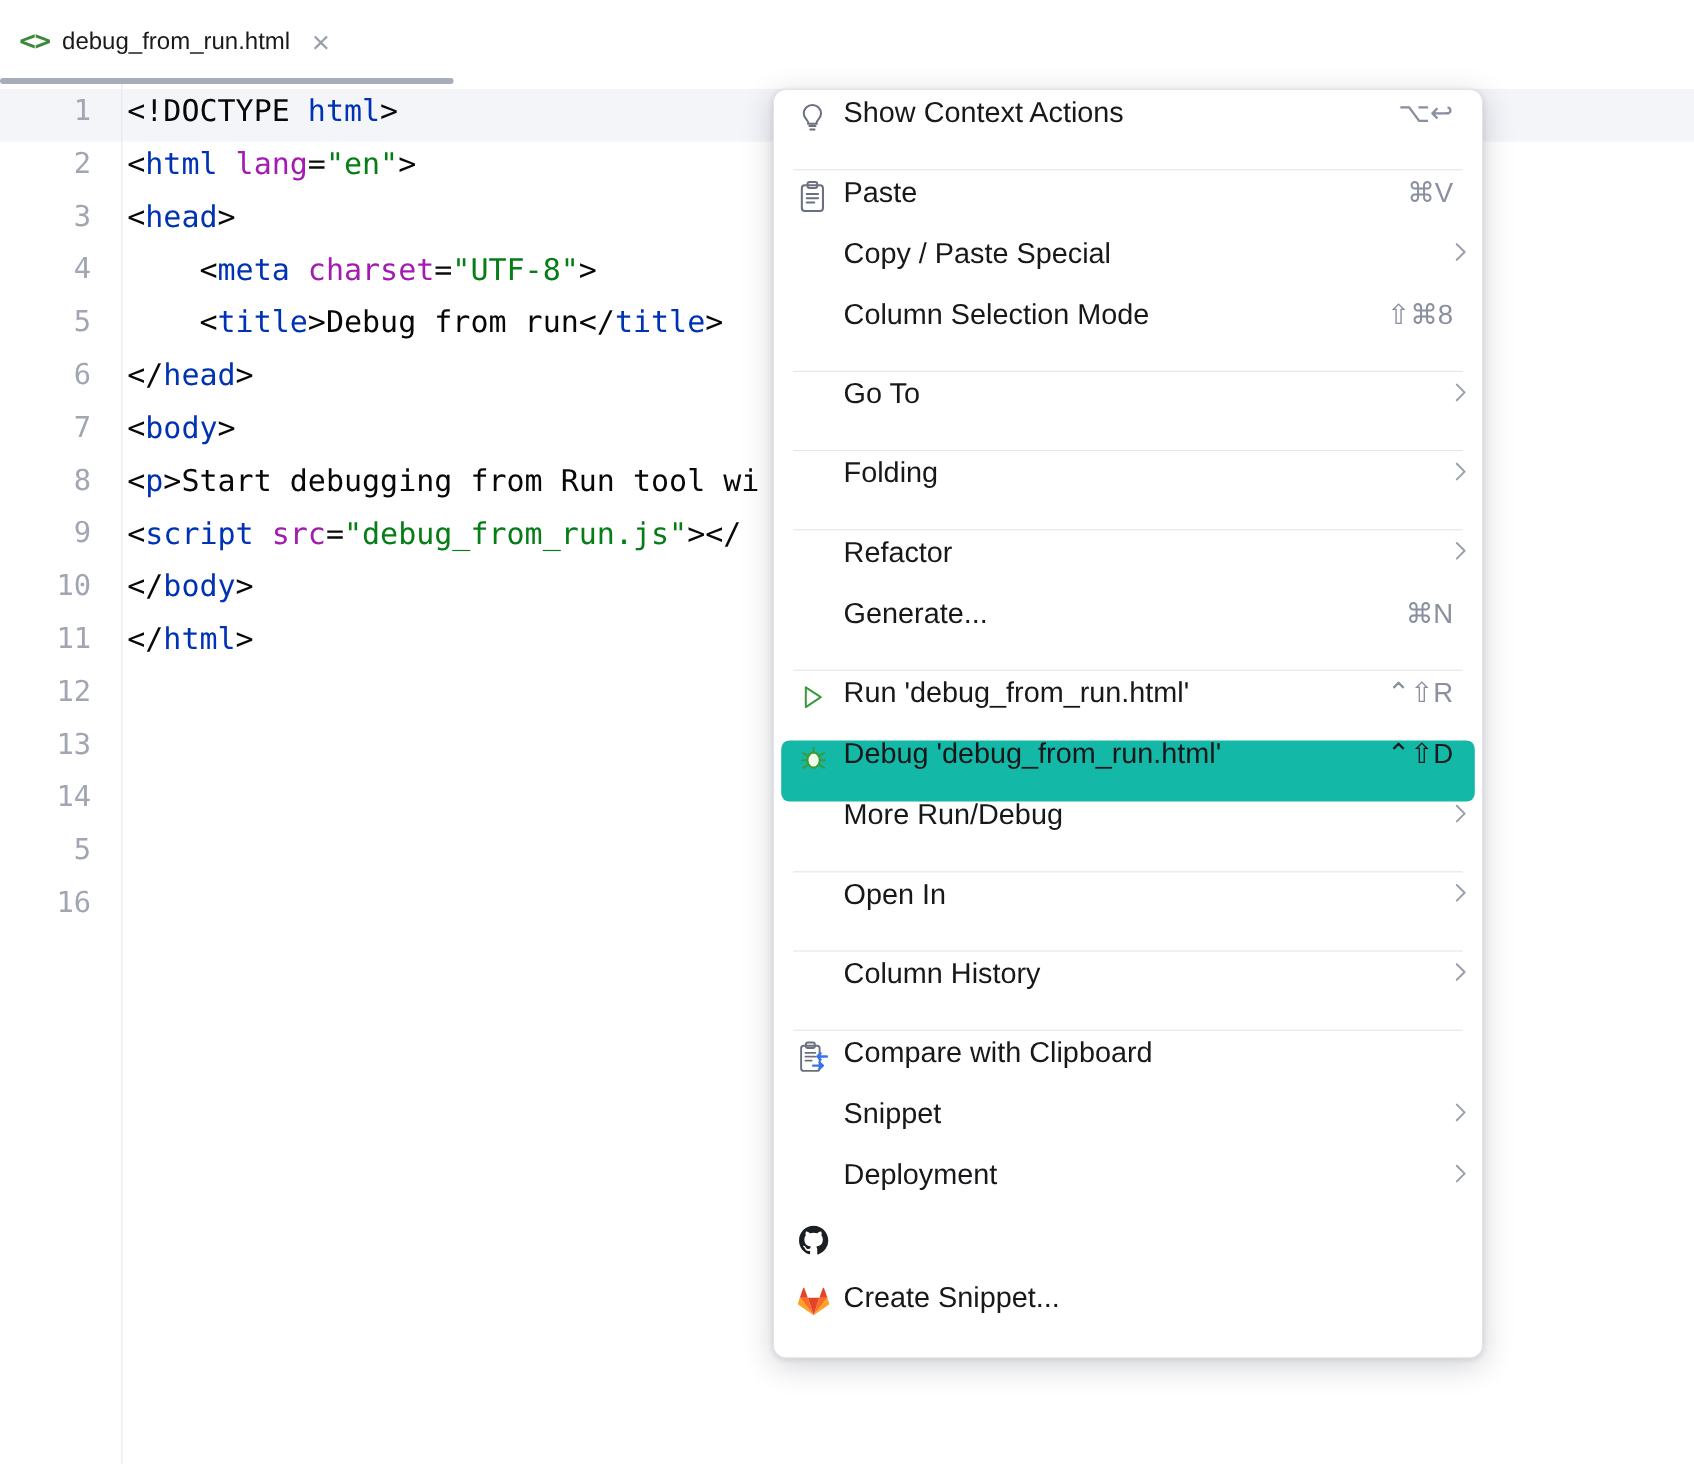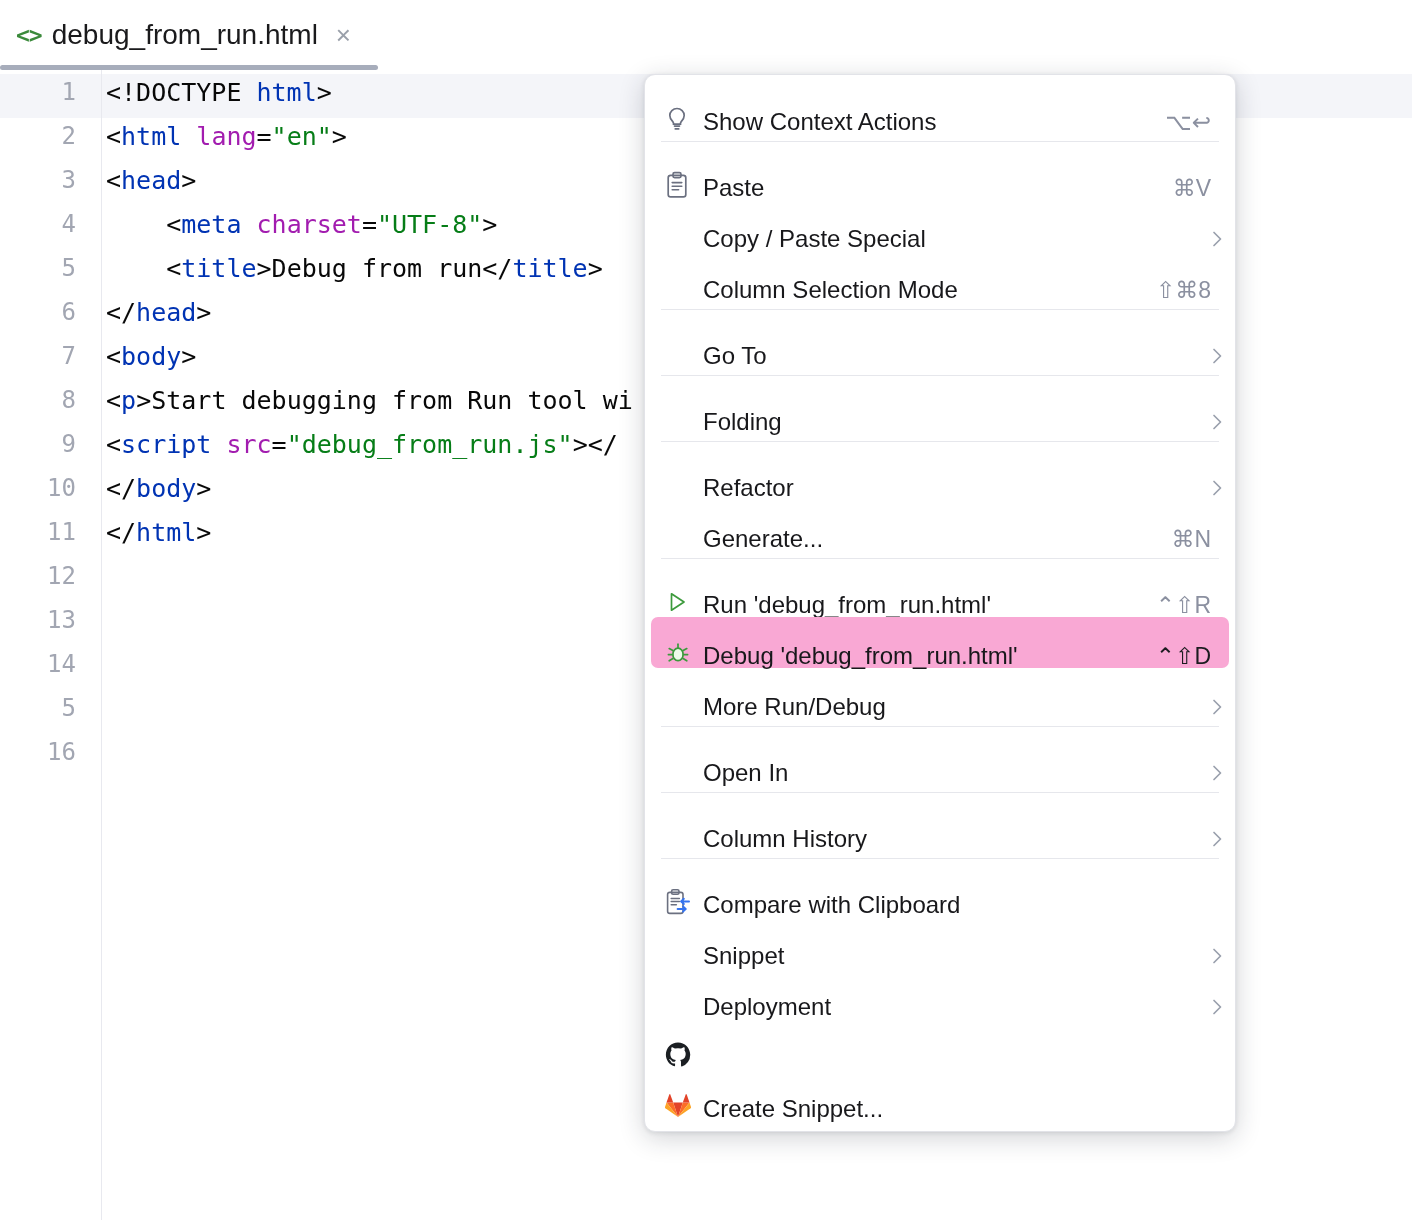--- a/index.html
+++ b/index.html
@@ -38,21 +38,21 @@
   }
   .tab-icon {
     font-family: "DejaVu Sans Mono", monospace;
     font-size: 23px;
     font-weight: 700;
     color: #3b8a3b;
     letter-spacing: -1px;
     line-height: 1;
   }
   .tab-title {
-    font-size: 28px;
+    font-size: 20px;
     color: #1a1a1c;
     white-space: nowrap;
   }
   .tab-close {
     font-family: "Liberation Sans", sans-serif;
     font-size: 26px;
     color: #9aa0aa;
     line-height: 1;
     margin-left: 8px;
     cursor: default;
@@ -133,27 +133,27 @@
     background: #ffffff;
     border-radius: 11px;
     border: 1px solid #e2e3e8;
     box-shadow: 0 6px 26px rgba(30,35,50,0.20), 0 1px 4px rgba(30,35,50,0.10);
     padding: 8px 0 10px 0;
     overflow: hidden;
   }
   .mi {
     position: relative;
     display: flex;
-    align-items: flex-end;
+    align-items: flex-start;
     height: 51px;
     margin: 0 6px;
     padding: 0 18px 0 14px;
     border-radius: 7px;
   }
-  .mi.selected { background: #f9a8d4; }
+  .mi.selected { background: #14b8a6; }
   .mi-icon {
     flex: 0 0 38px;
     width: 38px;
     height: 30px;
     display: flex;
     align-items: center;
     justify-content: flex-start;
   }
   .mi-label {
     flex: 1 1 auto;

